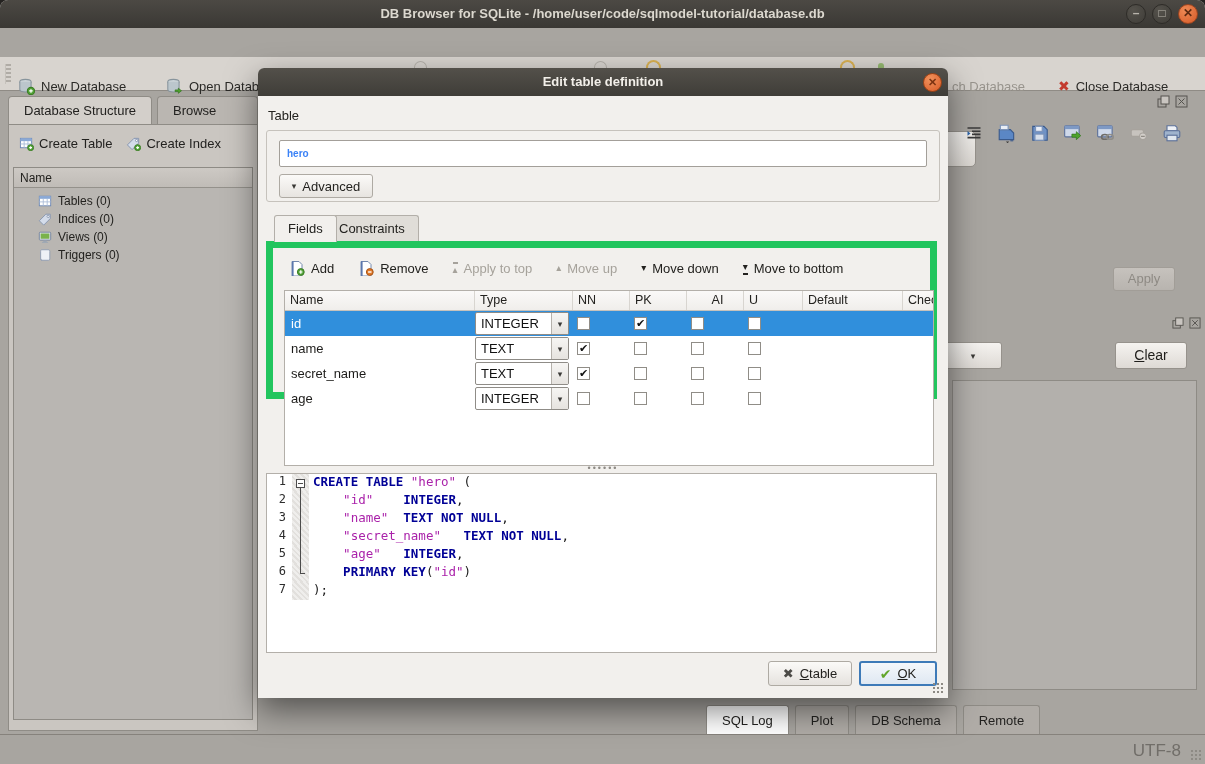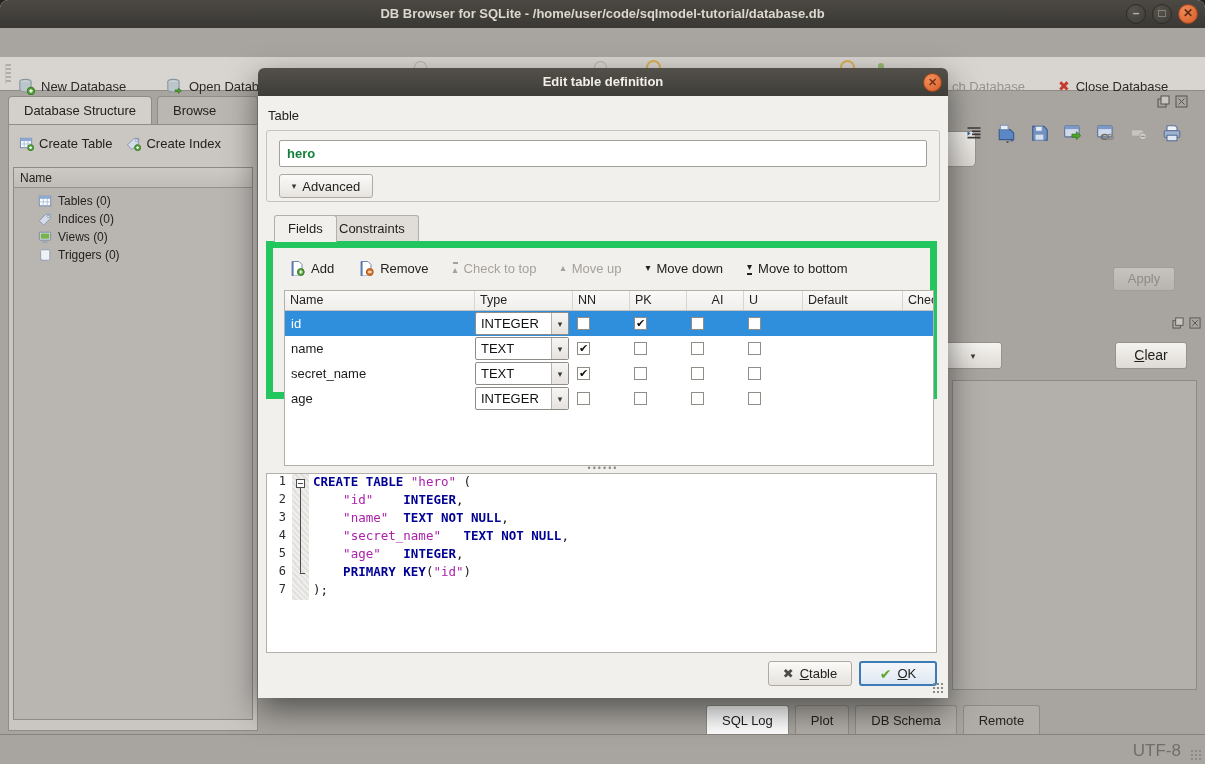--- a/index.html
+++ b/index.html
@@ -83,21 +83,21 @@
   .dlg-title { height:28px; background:linear-gradient(#53504a,#3f3d38); border-radius:6px 6px 0 0;
     color:#f2efe9; font-weight:bold; font-size:13px; text-align:center; line-height:28px; }
   .dlg-close { position:absolute; right:6px; top:5px; width:19px; height:19px; border-radius:50%;
     background:radial-gradient(circle at 35% 30%,#f1925c,#d95b28); border:1px solid #a14314;
     color:#7d3312; font-size:11px; font-weight:bold; text-align:center; line-height:17px; }
   .lbl-table { position:absolute; left:10px; top:40px; font-size:13px; color:#23221f; }
   .groupbox { position:absolute; left:8px; top:62px; width:674px; height:72px;
     border:1px solid #c6c2bc; border-radius:3px; }
   .tbl-input { position:absolute; left:12px; top:9px; width:648px; height:27px; background:#fff;
     border:1px solid #a39f99; border-radius:2px; font-family:"Liberation Sans",sans-serif;
-    font-size:13px; font-weight:bold; color:#15803d; padding:0 7px; }
+    font-size:10px; font-weight:bold; color:#3b82f6; padding:0 7px; }
   .advanced-btn { position:absolute; left:12px; top:43px; width:94px; height:24px;
     background:linear-gradient(#fbfaf8,#e7e4e0); border:1px solid #aeaaa3; border-radius:3px;
     font-size:13px; color:#23221f; display:flex; align-items:center; justify-content:center; gap:6px; }
   .tri { font-family:"DejaVu Sans",sans-serif; font-size:9px; color:#3a3936; }
 
   .dlg-tab { position:absolute; top:147px; height:26px; line-height:26px; padding:0 13px; font-size:13px;
     color:#23221f; border:1px solid #b3afa9; border-bottom:none; border-radius:3px 3px 0 0; background:#e0ddd8; }
   .dlg-tab.active { background:#f2f0ed; height:27px; z-index:2; }
   .tab-frame { position:absolute; left:8px; top:173px; width:671px; height:158px;
     border:7px solid #22c55e; background:#f2f0ed; }
@@ -441,21 +441,21 @@
                 <path d="M3 1.5h7l3 3v11.5H3z" fill="#fff" stroke="#7388ae"></path>
                 <path d="M3.8 1.5v14.5" stroke="#5b77ad" stroke-width="1.6"></path>
                 <circle cx="11.8" cy="12" r="3.4" fill="#e0792a" stroke="#a85415"></circle>
                 <path d="M10.1 12h3.4" stroke="#fff" stroke-width="1.4"></path>
               </svg>
           </span>
           <span>Remove</span>
         </div>
         <div class="act-btn disabled">
           <span class="mvicon bar-top">▴</span>
-          <span>Check to top</span>
+          <span>Apply to top</span>
         </div>
         <div class="act-btn disabled">
           <span class="mvicon">▴</span>
           <span>Move up</span>
         </div>
         <div class="act-btn">
           <span class="mvicon">▾</span>
           <span>Move down</span>
         </div>
         <div class="act-btn">

